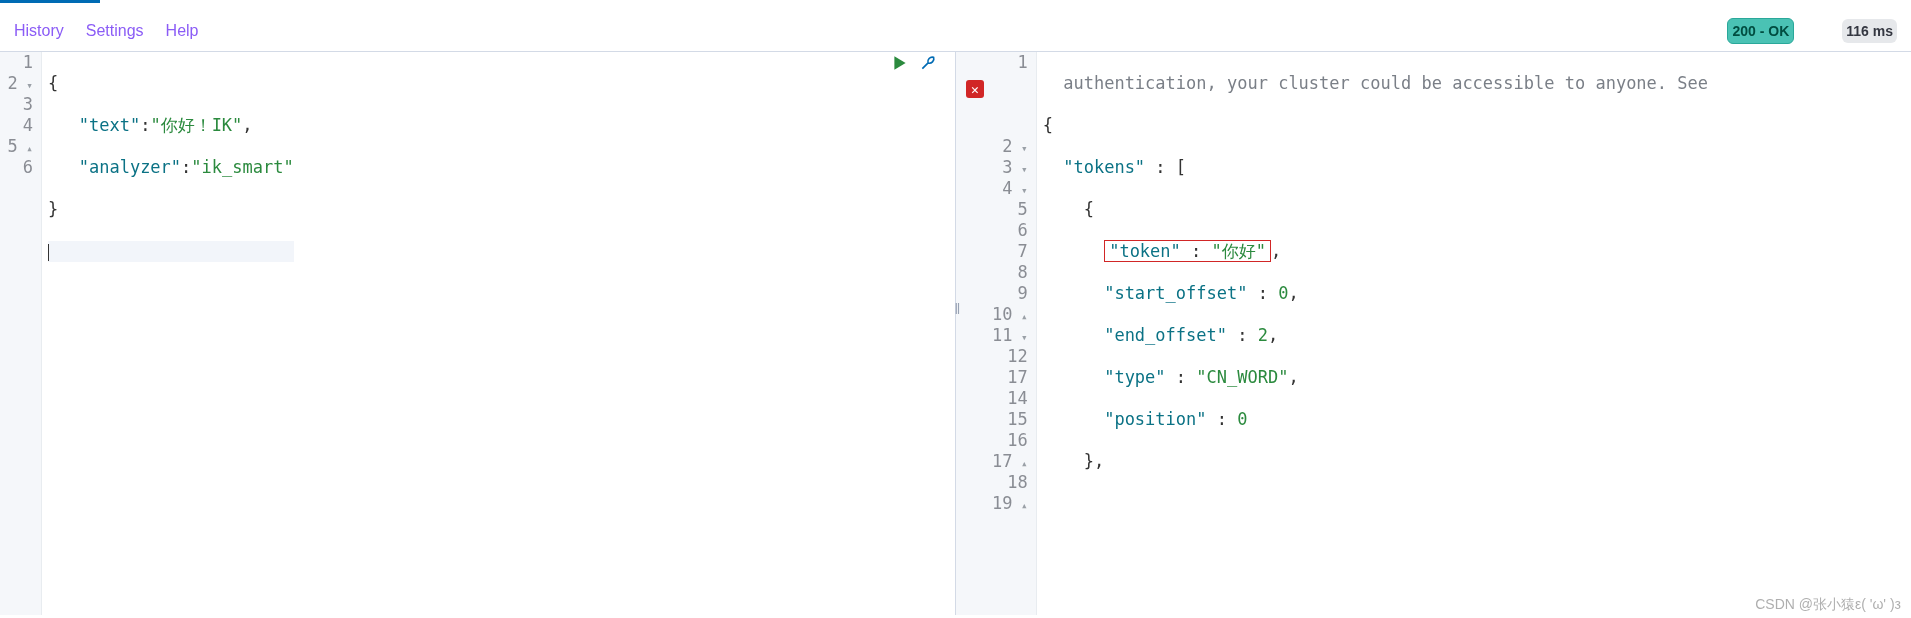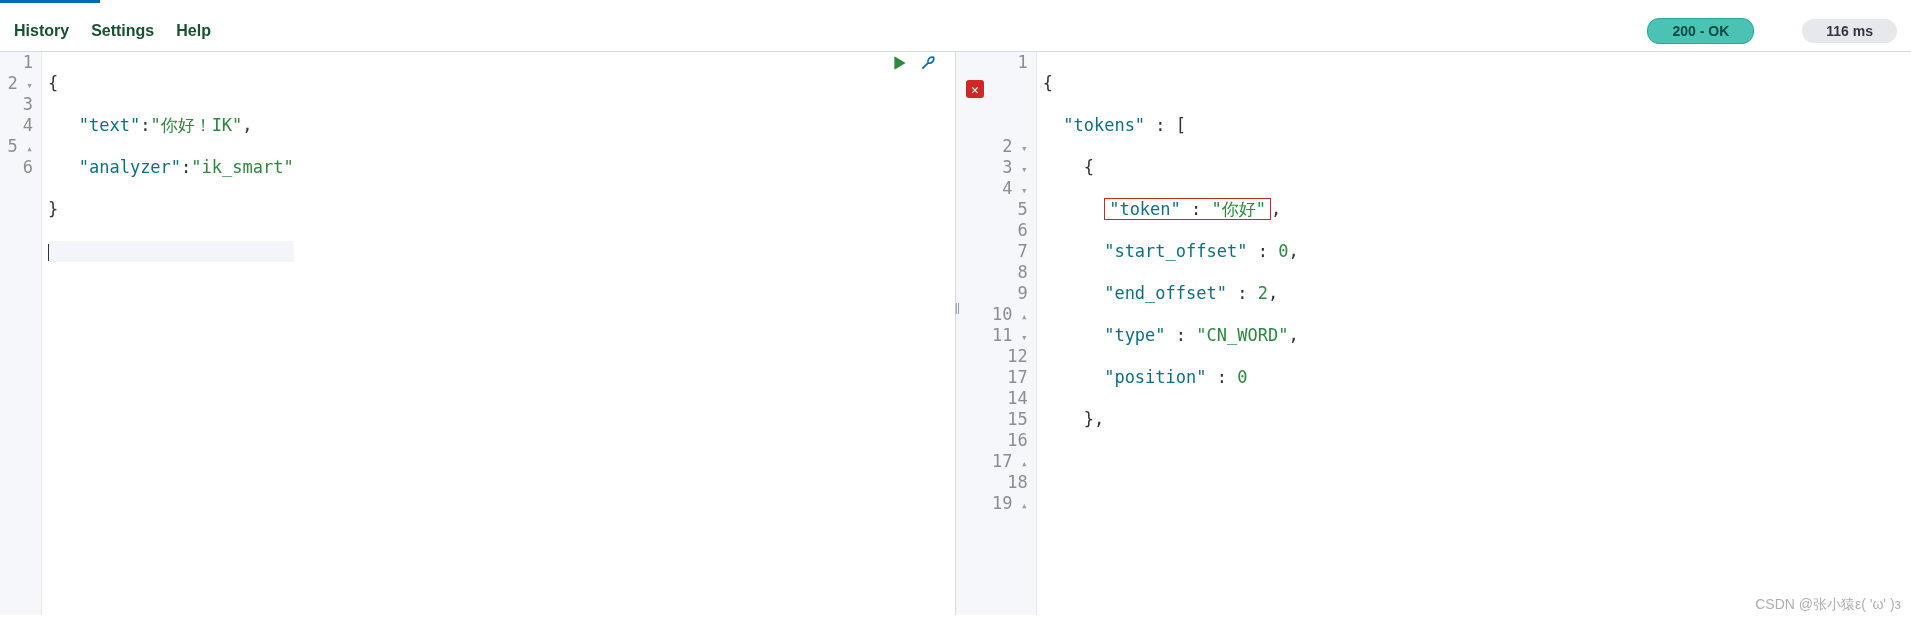--- a/index.html
+++ b/index.html
@@ -23,29 +23,29 @@
     .toolbar {
       display: flex;
       align-items: center;
       justify-content: space-between;
       padding: 8px 14px 6px 14px;
       border-bottom: 1px solid #fff;
       margin-top: 10px;
     }
     .nav-left { display: flex; gap: 22px; }
     .nav-item {
-      font-weight: 700;
+      font-weight: 400;
       font-size: 16px;
-      color: #14532d;
+      color: #8b5cf6;
       cursor: pointer;
     }
     .nav-right { display: flex; gap: 12px; align-items: center; }
     .badge {
-      padding: 4px 24px;
-      border-radius: 12px;
+      padding: 4px 4px;
+      border-radius: 6px;
       font-size: 14px;
       font-weight: 600;
     }
     .badge-ok {
       background: #4ac2b4;
       color: #004d40;
       border: 1px solid #2aa89a;
     }
     .badge-time {
       background: #e6e8eb;
@@ -210,20 +210,21 @@
         <span class="ln">12</span>
         <span class="ln">17</span>
         <span class="ln">14</span>
         <span class="ln">15</span>
         <span class="ln">16</span>
         <span class="ln">17<span class="fold"> ▴</span></span>
         <span class="ln">18</span>
         <span class="ln">19<span class="fold"> ▴</span></span>
       </div>
       <div class="code">
+<span class="row">  <span class="k-comment">authentication, your cluster could be accessible to anyone. See</span></span>
 <span class="row"><span class="k-punc">{</span></span>
 <span class="row">  <span class="k-key">"tokens"</span> <span class="k-punc">: [</span></span>
 <span class="row">    <span class="k-punc">{</span></span>
 <span class="row">      <span class="hl"><span class="k-key">"token"</span> <span class="k-punc">:</span> <span class="k-str">"你好"</span></span><span class="k-punc">,</span></span>
 <span class="row">      <span class="k-key">"start_offset"</span> <span class="k-punc">:</span> <span class="k-str">0</span><span class="k-punc">,</span></span>
 <span class="row">      <span class="k-key">"end_offset"</span> <span class="k-punc">:</span> <span class="k-str">2</span><span class="k-punc">,</span></span>
 <span class="row">      <span class="k-key">"type"</span> <span class="k-punc">:</span> <span class="k-str">"CN_WORD"</span><span class="k-punc">,</span></span>
 <span class="row">      <span class="k-key">"position"</span> <span class="k-punc">:</span> <span class="k-str">0</span></span>
 <span class="row">    <span class="k-punc">},</span></span>
 

